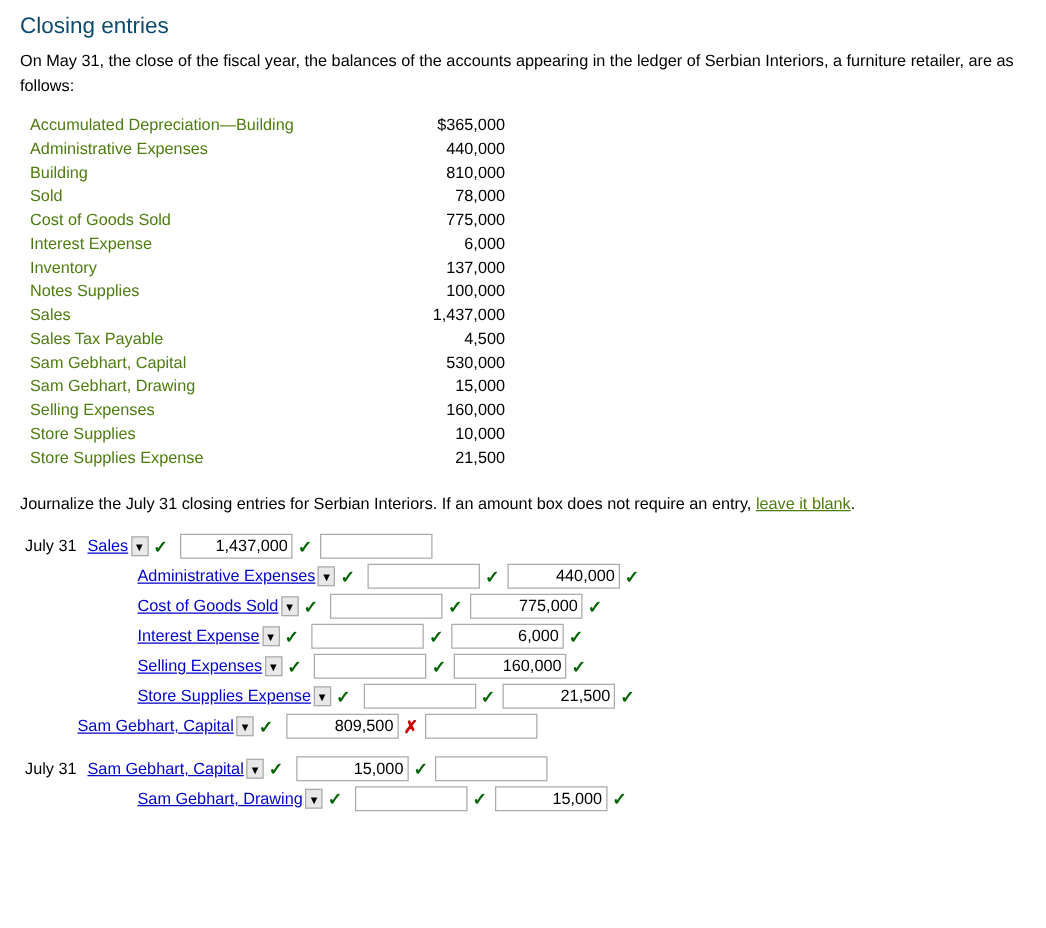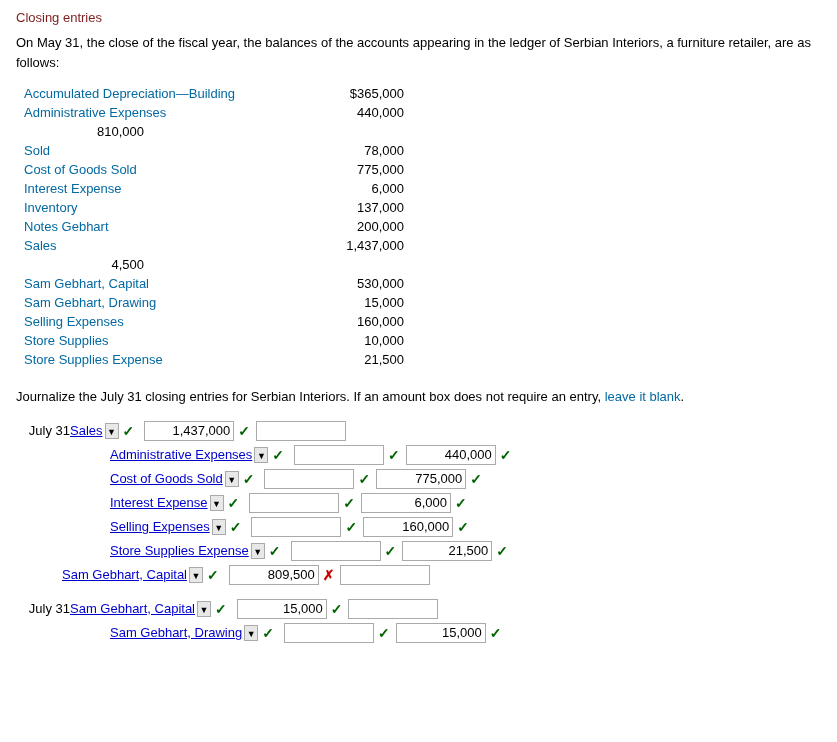--- a/index.html
+++ b/index.html
@@ -4,41 +4,41 @@
   <style>
     * { box-sizing: border-box; margin: 0; padding: 0; }
     body {
       font-family: Arial, sans-serif;
       font-size: 13px;
       background: #fff;
       color: #000;
       padding: 10px 16px;
     }
     .section-title {
-      font-size: 13px;
-      color: #7f1d1d;
+      font-size: 18px;
+      color: #0c4a6e;
       margin-bottom: 8px;
       font-weight: normal;
     }
     .intro-text {
       font-size: 13px;
       margin-bottom: 12px;
       line-height: 1.5;
     }
     .accounts-table {
       margin-bottom: 18px;
       margin-left: 8px;
     }
     .accounts-table .row {
       display: flex;
       padding: 2px 0;
     }
     .accounts-table .acc-name {
       width: 260px;
-      color: #0369a1;
+      color: #4d7c0f;
     }
     .accounts-table .acc-value {
       width: 120px;
       text-align: right;
     }
     .instruction-text {
       font-size: 13px;
       margin-bottom: 14px;
       line-height: 1.5;
     }
@@ -49,21 +49,20 @@
       margin-bottom: 14px;
     }
     .entry-row {
       display: flex;
       align-items: center;
       margin-bottom: 4px;
     }
     .date-label {
       width: 50px;
       font-size: 13px;
-      text-align: right;
     }
     .account-select-wrap {
       display: flex;
       align-items: center;
     }
     .account-name-link {
       color: #0000cc;
       text-decoration: underline;
       font-size: 13px;
       cursor: pointer;
@@ -133,47 +132,49 @@
 <div class="accounts-table" id="accounts-table">
     <div class="row">
       <span class="acc-name">Accumulated Depreciation—Building</span>
       <span class="acc-value">$365,000</span>
     </div>
     <div class="row">
       <span class="acc-name">Administrative Expenses</span>
       <span class="acc-value">440,000</span>
     </div>
     <div class="row">
+      <span class="acc-name">Building</span>
       <span class="acc-value">810,000</span>
     </div>
     <div class="row">
       <span class="acc-name">Sold</span>
       <span class="acc-value">78,000</span>
     </div>
     <div class="row">
       <span class="acc-name">Cost of Goods Sold</span>
       <span class="acc-value">775,000</span>
     </div>
     <div class="row">
       <span class="acc-name">Interest Expense</span>
       <span class="acc-value">6,000</span>
     </div>
     <div class="row">
       <span class="acc-name">Inventory</span>
       <span class="acc-value">137,000</span>
     </div>
     <div class="row">
-      <span class="acc-name">Notes Gebhart</span>
-      <span class="acc-value">200,000</span>
+      <span class="acc-name">Notes Supplies</span>
+      <span class="acc-value">100,000</span>
     </div>
     <div class="row">
       <span class="acc-name">Sales</span>
       <span class="acc-value">1,437,000</span>
     </div>
     <div class="row">
+      <span class="acc-name">Sales Tax Payable</span>
       <span class="acc-value">4,500</span>
     </div>
     <div class="row">
       <span class="acc-name">Sam Gebhart, Capital</span>
       <span class="acc-value">530,000</span>
     </div>
     <div class="row">
       <span class="acc-name">Sam Gebhart, Drawing</span>
       <span class="acc-value">15,000</span>
     </div>
@@ -184,21 +185,21 @@
     <div class="row">
       <span class="acc-name">Store Supplies</span>
       <span class="acc-value">10,000</span>
     </div>
     <div class="row">
       <span class="acc-name">Store Supplies Expense</span>
       <span class="acc-value">21,500</span>
     </div>
   </div>
 
-<p class="instruction-text" id="instruction-text">Journalize the July 31 closing entries for Serbian Interiors. If an amount box does not require an entry, <span style="color:#0369a1;">leave it blank</span>.</p>
+<p class="instruction-text" id="instruction-text">Journalize the July 31 closing entries for Serbian Interiors. If an amount box does not require an entry, <span style="color:#4d7c0f;text-decoration:underline;">leave it blank</span>.</p>
 
 <div class="journal-section">
 
   <div class="journal-entry">
 
     <div class="entry-row">
       <span class="date-label">July 31</span>
       <div class="account-select-wrap">
         <span class="account-name-link">Sales</span>
         <span class="dropdown-arrow">▼</span>

